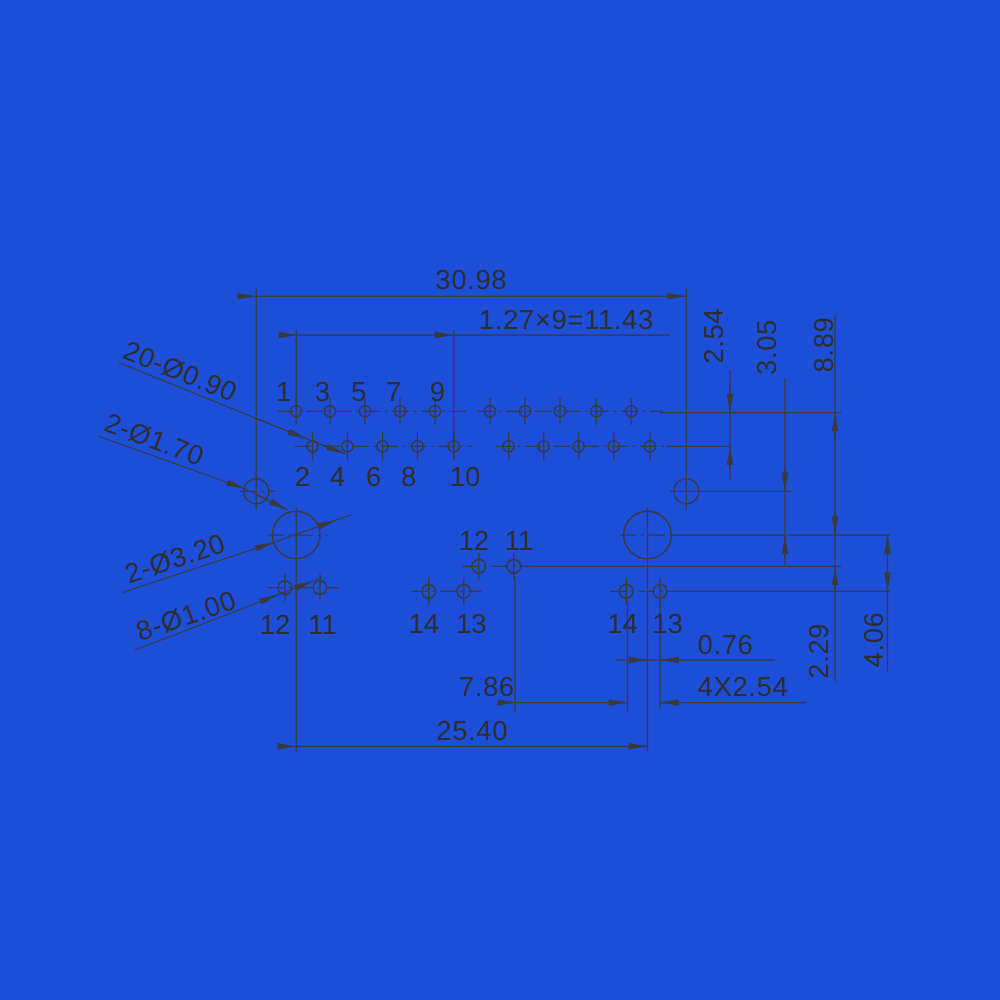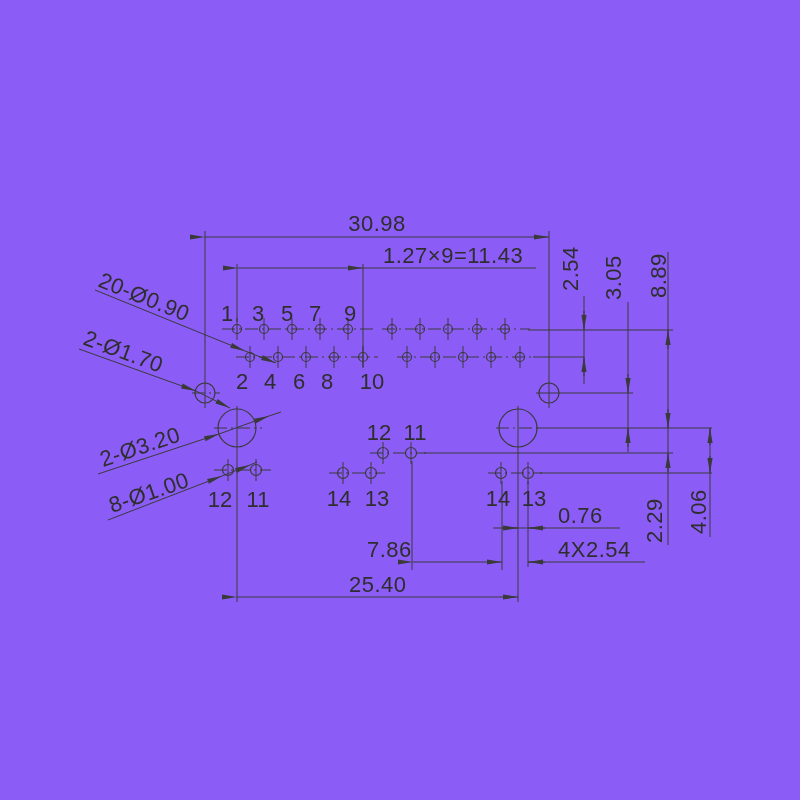--- a/index.html
+++ b/index.html
@@ -1,16 +1,16 @@
 <!DOCTYPE html>
 <html><head>
 <meta charset="utf-8">
 <style>
   html,body{margin:0;padding:0;background:#f5f5f5;}
-  #stage{width:800px;height:800px;background:#8b5cf6;position:relative;margin:0 auto;
+  #stage{width:800px;height:800px;background:#1d4ed8;position:relative;margin:0 auto;
          font-family:"Liberation Sans","DejaVu Sans",sans-serif;text-align:right;}
   svg{display:block;}
   .geo{stroke:#3a3a3a;stroke-width:1.2;fill:none;}
   .dim{stroke:#3a3a3a;stroke-width:1;fill:none;}
   .cl{stroke:#3a3a3a;stroke-width:1;fill:none;stroke-dasharray:13 4 2 4;}
   .txt{fill:#2e2e2e;font-size:22px;letter-spacing:0.5px;}
   .lbl{fill:#2e2e2e;font-size:22px;}
 </style>
 </head>
 <body>

